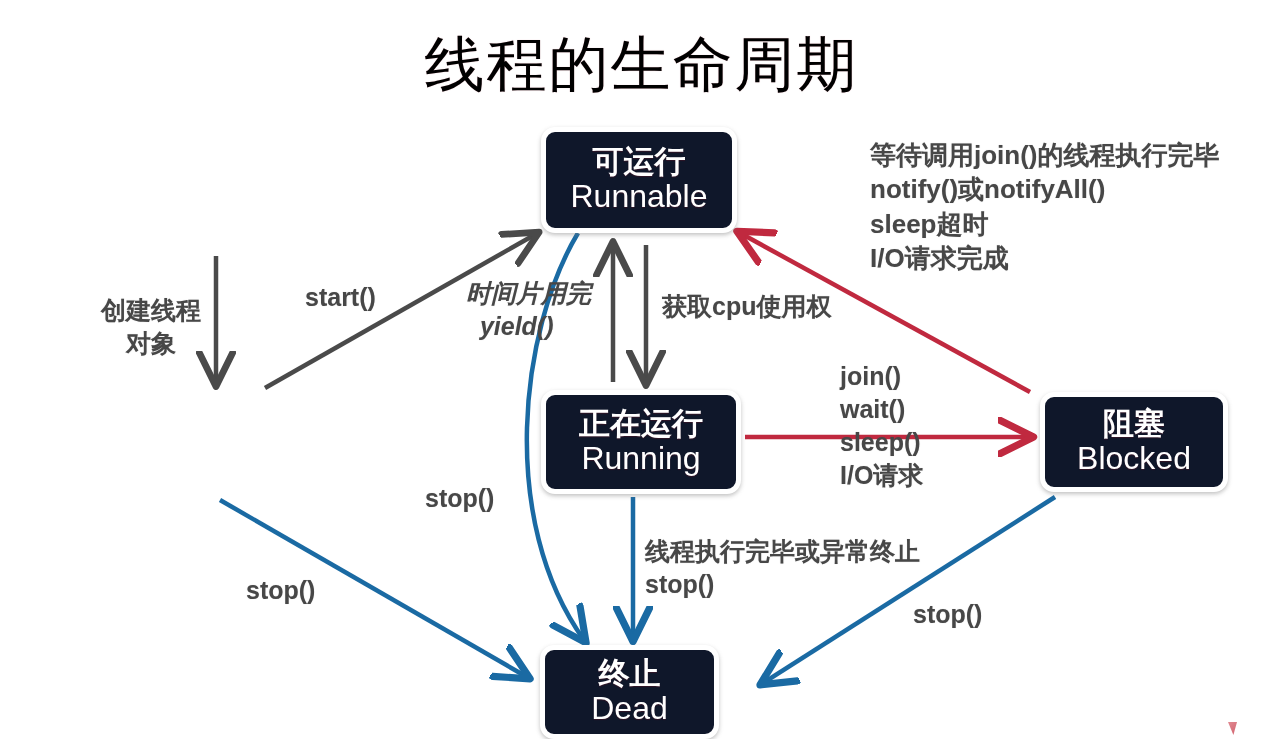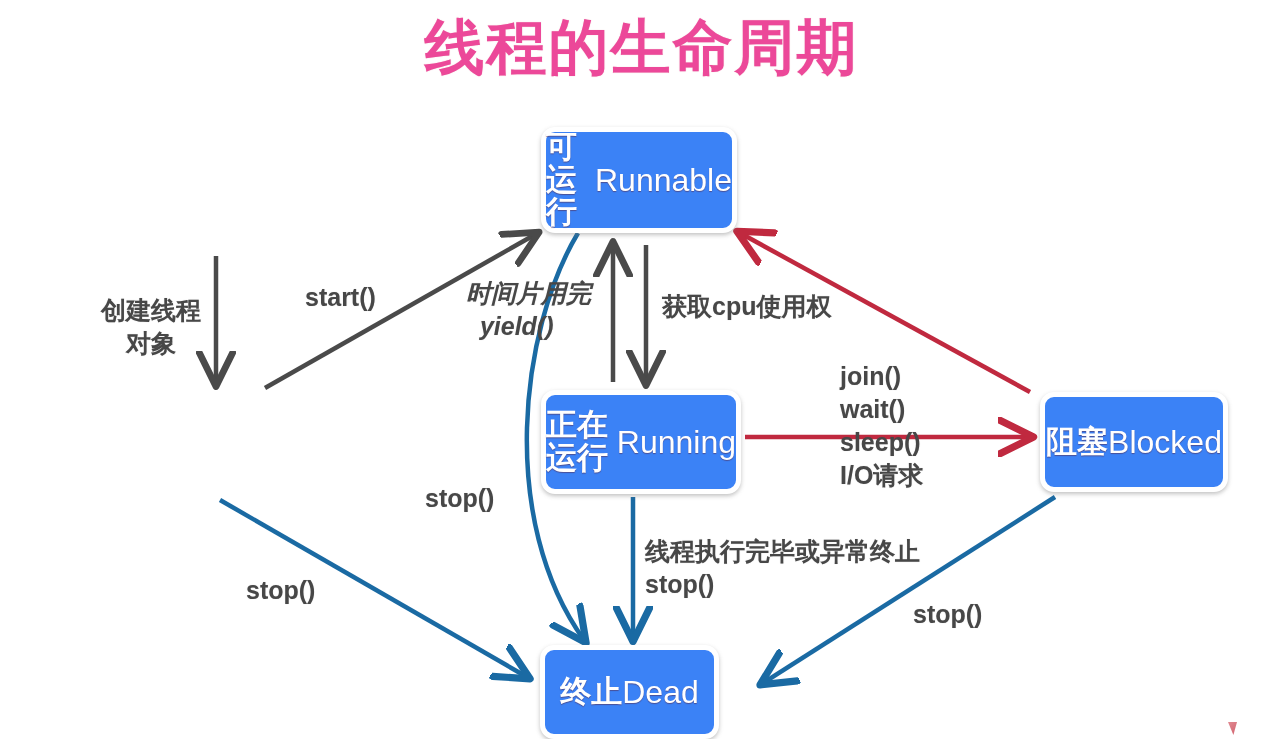--- a/index.html
+++ b/index.html
@@ -20,37 +20,37 @@
   #edges {
     position: absolute;
     left: 0; top: 0;
     width: 1283px;
     height: 739px;
     pointer-events: none;
   }
   .title {
     position: absolute;
     left: 0;
-    top: 8px;
+    top: 25px;
     width: 1283px;
     text-align: center;
     font-size: 60px;
-    font-weight: bold;
-    color: #ec4899;
+    font-weight: normal;
+    color: #000000;
     letter-spacing: 2px;
     text-shadow: 0 0 1px rgba(201,64,90,0.35);
   }
   .node {
     position: absolute;
-    background: #3b82f6;
+    background: #0f172a;
     border: 5px solid #ffffff;
     border-radius: 14px;
     box-shadow: 0 2px 4px rgba(120,120,120,0.45);
     display: flex;
-    flex-direction: row;
+    flex-direction: column;
     align-items: center;
     justify-content: center;
     box-sizing: border-box;
   }
   .node .cn {
     color: #ffffff;
     font-size: 31px;
     font-weight: bold;
     line-height: 1.05;
     text-shadow: 0 1px 1px rgba(90,20,35,0.45);
@@ -173,20 +173,24 @@
   <div class="lbl" style="left:466px; top:277px;font-style:italic;">时间片用完
   yield()</div>
 
   <div class="lbl" style="left:662px; top:290px;">获取cpu使用权</div>
 
   <div class="lbl" style="left:840px; top:360px;">join()
 wait()
 sleep()
 I/O请求</div>
 
+  <div class="lbl big" style="left:870px; top:138px;">等待调用join()的线程执行完毕
+notify()或notifyAll()
+sleep超时
+I/O请求完成</div>
 
   <div class="lbl" style="left:425px; top:482px;">stop()</div>
 
   <div class="lbl" style="left:246px; top:574px;">stop()</div>
 
   <div class="lbl" style="left:645px; top:535px;">线程执行完毕或异常终止
 stop()</div>
 
   <div class="lbl" style="left:913px; top:598px;">stop()</div>
 

